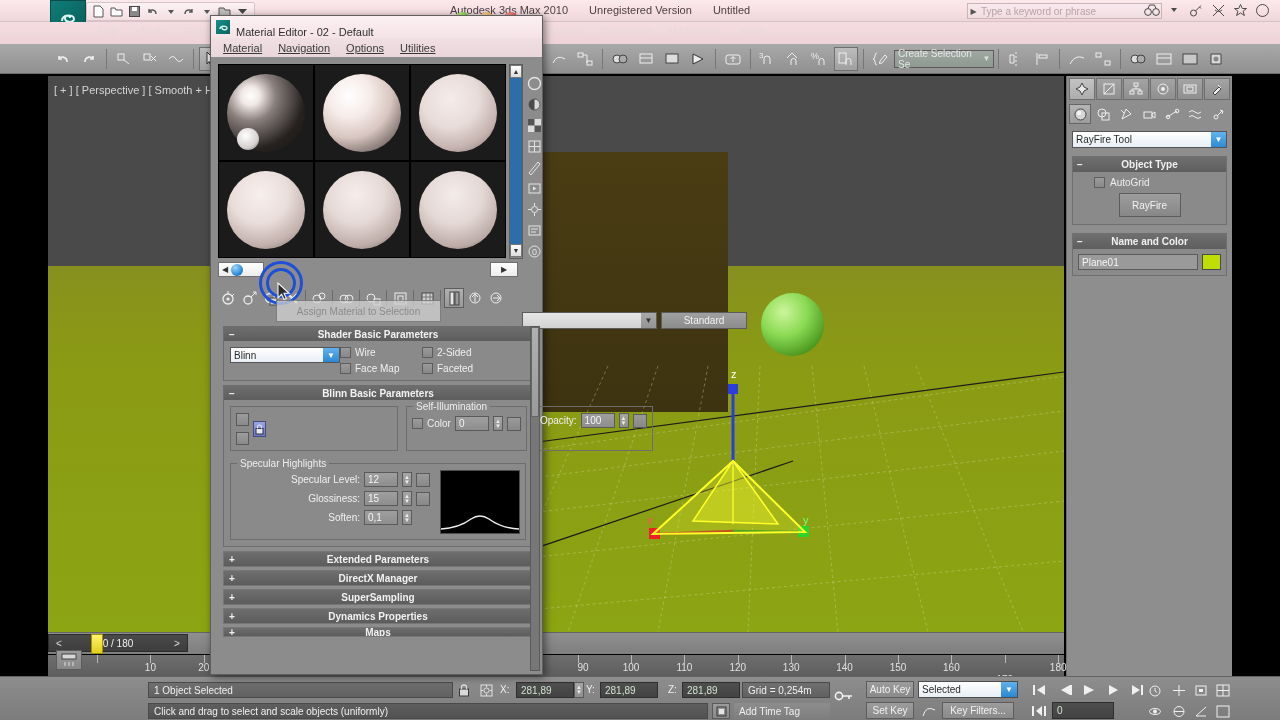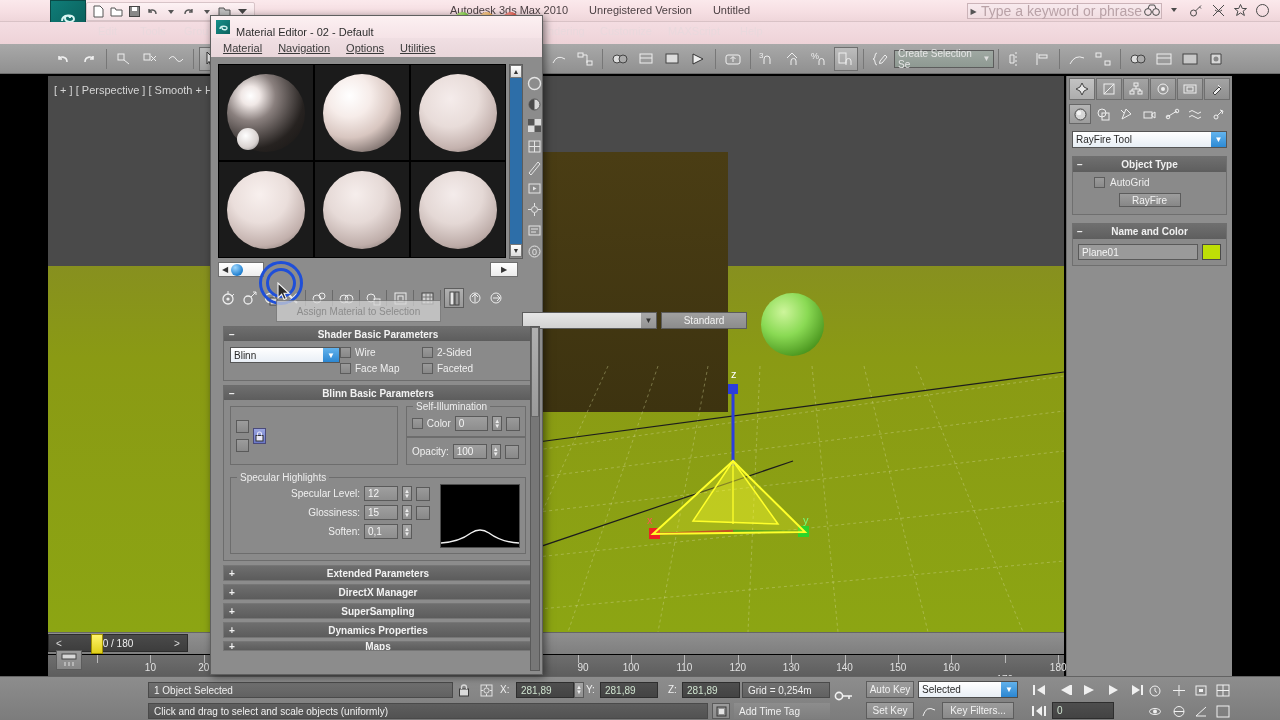--- a/index.html
+++ b/index.html
@@ -19,21 +19,21 @@
     border-bottom:1px solid #d9c2c6;
   }
   .qat { position:absolute; left:86px; top:2px; height:19px; display:flex; align-items:center; gap:3px;
          background:linear-gradient(180deg,#fdf2f4,#f3dfe3); border:1px solid #d8c4c8; border-radius:2px; padding:0 4px;}
   .qat .qi { width:15px; height:15px; display:flex; align-items:center; justify-content:center; }
   .apptitle { position:absolute; left:450px; top:4px; font-size:11px; color:#4a3f42; white-space:nowrap;}
   .apptitle span { margin-right:18px; }
   .searchbox { position:absolute; right:118px; top:3px; width:195px; height:16px;
       background:linear-gradient(180deg,#f8eaee,#f1dde1); border:1px solid #cbb3b8; display:flex; align-items:center; }
   .searchbox .arr { width:11px; text-align:center; font-size:8px; color:#555; }
-  .searchbox .ph { font-size:14px; color:#b9a2a7; padding-left:2px; }
+  .searchbox .ph { font-size:10px; color:#b9a2a7; padding-left:2px; }
   .tb-icons { position:absolute; right:10px; top:2px; display:flex; gap:6px; align-items:center;}
   .tb-icons .ti { width:16px; height:16px; display:flex; align-items:center; justify-content:center; }
   .winbtns { position:absolute; left:455px; top:12px; display:flex; gap:9px; }
   .winbtns i { width:15px; height:15px; border-radius:50%; display:block; }
   .wb-g { background:radial-gradient(circle at 35% 30%, #c8f58e, #5fbd2a 70%, #3d8a15); }
   .wb-o { background:radial-gradient(circle at 35% 30%, #ffd9a8, #f0a545 70%, #c47a20); }
   .wb-r { background:radial-gradient(circle at 35% 30%, #ffa9a2, #e03a2a 70%, #a81a10); }
   .maxlogo { position:absolute; left:50px; top:0px; width:36px; height:36px;
       background:linear-gradient(135deg,#0f7d78,#0a5c58); border:1px solid #0a4a47;
       display:flex; align-items:center; justify-content:center; }
@@ -86,21 +86,21 @@
   .cp-combo .dd { margin-left:auto; width:15px; height:15px; background:linear-gradient(180deg,#63b4ee,#2d8ad4);
       display:flex; align-items:center; justify-content:center; font-size:8px; color:#fff; }
   .rollout { margin:8px 5px 0 5px; border:1px solid #6f6f6f; background:#8a8a8a; }
   .ro-head { height:15px; background:linear-gradient(180deg,#6f6f6f,#5e5e5e);
       display:flex; align-items:center; justify-content:center; position:relative;
       font-size:10px; font-weight:bold; color:#f0f0f0; }
   .ro-head .pm { position:absolute; left:4px; font-size:10px; }
   .ro-body { padding:5px; }
   .chkrow { display:flex; align-items:center; gap:5px; font-size:10px; color:#eee; padding-left:16px; }
   .chk { width:11px; height:11px; background:linear-gradient(180deg,#9b9b9b,#8a8a8a); border:1px solid #5d5d5d; }
-  .btn3d { margin:5px auto 2px auto; width:62px; height:14px;
+  .btn3d { margin:5px auto 2px auto; width:62px; height:24px;
       background:linear-gradient(180deg,#9d9d9d,#878787); border:1px solid #5c5c5c;
       display:flex; align-items:center; justify-content:center; font-size:10px; color:#f2f2f2; }
   .namerow { display:flex; gap:4px; align-items:center; }
   .namefield { flex:1; height:16px; background:#9a9a9a; border:1px solid #5a5a5a;
       display:flex; align-items:center; font-size:10px; color:#f4f4f4; padding-left:3px; }
   .colorsw { width:19px; height:16px; border:1px solid #4a4a4a; }
 
   
   .timeline { position:absolute; left:48px; top:632px; width:1016px; height:22px;
       background:linear-gradient(180deg,#8f8f8f,#7f7f7f); border-top:1px solid #666; }
@@ -1184,21 +1184,21 @@
                 <span style="width:13px;height:13px;border:1px solid #5a5a5a;background:linear-gradient(180deg,#9c9c9c,#8a8a8a);display:block"></span>
               </div>
               <span style="width:13px;height:16px;background:linear-gradient(180deg,#9aa5e0,#6a78c8);border:1px solid #4a4a7a;align-self:center;display:flex;align-items:center;justify-content:center">
                 <svg width="9" height="11" viewBox="0 0 9 11">
                     <rect x="1" y="4.5" width="7" height="5.5" fill="#e8e8f8" stroke="#333"></rect>
                     <path d="M2.5 4.5V3a2 2 0 0 1 4 0v1.5" fill="none" stroke="#e8e8f8" stroke-width="1.1"></path>
                   </svg>
               </span>
             </div>
 
-            <div style="width:120px;display:flex;flex-direction:column;">
+            <div style="width:120px;display:flex;flex-direction:row;gap:7px">
               <div class="grp">
                 <span class="grp-lbl">Self-Illumination</span>
                 <div style="display:flex;align-items:center;gap:4px;margin-top:3px">
                   <span class="chk"></span>
                   <span class="lbl">Color</span>
                   <span class="spin">0</span>
                   <span class="spinbtn">
                       <span>▲</span>
                       <span>▼</span>
                     </span>

